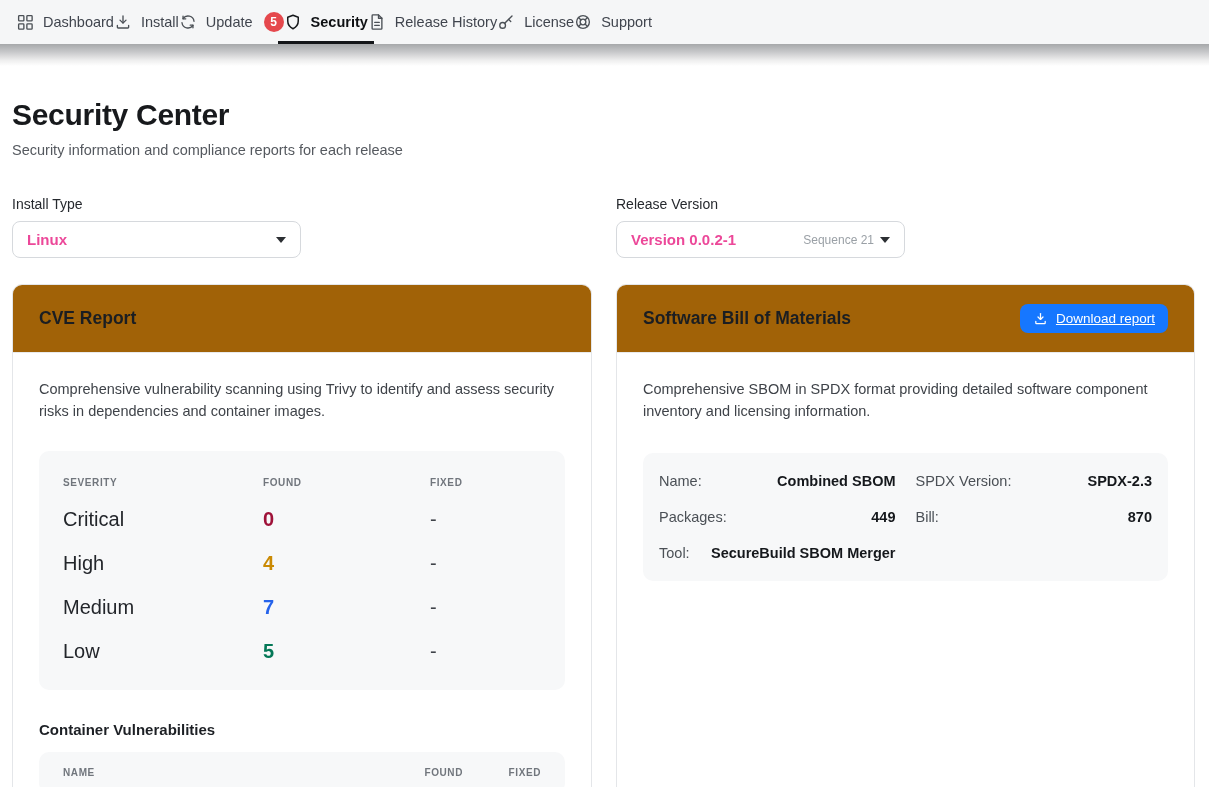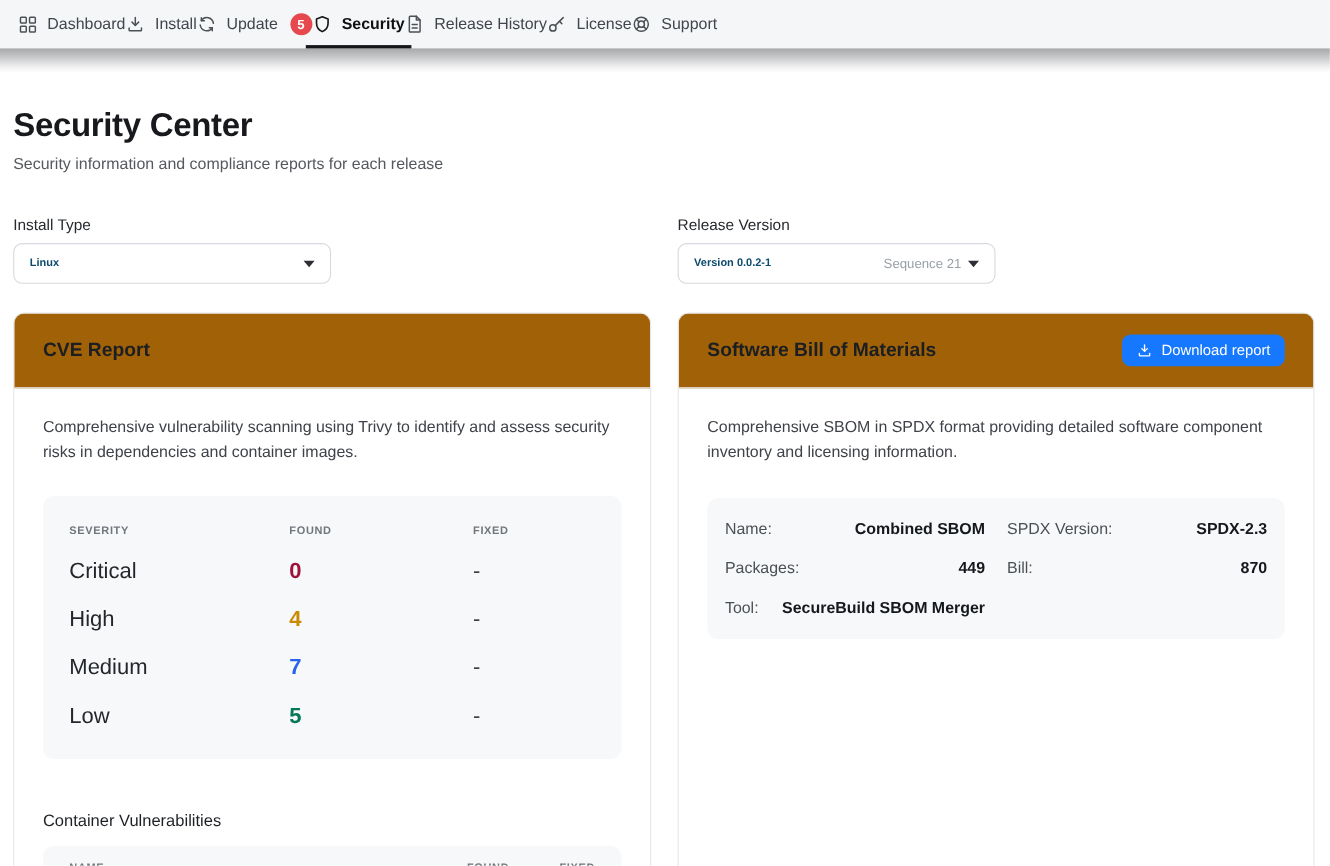--- a/index.html
+++ b/index.html
@@ -29,56 +29,56 @@
   .page-title { font-size:30px; font-weight:700; letter-spacing:-0.3px;
     color:#17191c; margin-top:32px; }
   .page-subtitle { font-size:14.5px; color:#55595f; margin-top:10px; }
 
   
   .filters { display:grid; grid-template-columns:580px 579px; gap:24px; margin-top:38px; }
   .filter-label { font-size:14px; color:#26292e; margin-bottom:9px; }
   .select { width:289px; height:37px; border:1px solid #d6d9dd; border-radius:8px;
     background:#fff; display:flex; align-items:center; justify-content:space-between;
     padding:0 14px; cursor:pointer; }
-  .select-value { font-size:10px; font-weight:700; color:#0c4a6e; }
+  .select-value { font-size:15px; font-weight:700; color:#ec4899; }
   .caret { width:0; height:0; border-left:5px solid transparent;
     border-right:5px solid transparent; border-top:6px solid #2c2f33; }
   .select-right { display:flex; align-items:center; gap:6px; }
   .sequence { font-size:12px; color:#9aa0a6; }
 
   
   .cards { display:grid; grid-template-columns:580px 579px; gap:24px; margin-top:26px;
     align-items:start; }
   .card { border:1px solid #e4e6e9; border-radius:10px; background:#fff;
     overflow:hidden; min-height:520px; }
   .card-header { background:#a16207; border-bottom:1px solid #e8eaec;
     padding:0 26px; height:68px; display:flex; align-items:center;
     justify-content:space-between; }
   .card-title { font-size:17.5px; font-weight:700; color:#1b1e22; }
   .card-body { padding:26px; }
   .card-desc { font-size:14.5px; line-height:1.5; color:#3f4349; }
 
   .dl-btn { display:flex; align-items:center; gap:8px; background:#1677ff;
     color:#fff; border:none; border-radius:8px; height:29px; padding:0 13px;
-    font-size:13.5px; font-weight:500; font-family:inherit; cursor:pointer; }
+    font-size:13.5px; font-weight:500; font-family:inherit; cursor:pointer;text-decoration:underline; }
   .dl-btn svg { width:15px; height:15px; stroke:#fff; fill:none;
     stroke-width:2; stroke-linecap:round; stroke-linejoin:round; }
 
   
   .sev-box { margin-top:28px; background:#f7f8f9; border-radius:10px;
     padding:12px 24px 16px; }
   .sev-row { display:grid; grid-template-columns:200px 167px 1fr; align-items:center; }
   .sev-head { padding:14px 0 10px; }
   .th { font-size:10px; font-weight:700; letter-spacing:0.6px; color:#71767d; }
   .sev-data { height:44px; font-size:20px; }
   .sev-name { color:#23262b; }
   .sev-found { font-weight:700; }
   .sev-fixed { color:#3f4349; }
 
-  .sub-title { margin-top:48px; font-size:15px; font-weight:400; color:#1d2025; }
+  .sub-title { margin-top:31px; font-size:15px; font-weight:700; color:#1d2025; }
   .cont-head { margin-top:14px; background:#f7f8f9; border-radius:10px;
     padding:15px 24px; display:grid; grid-template-columns:1fr 62px 46px;
     column-gap:32px; }
   .cont-head .th.num { text-align:right; }
 
   
   .sbom-box { margin-top:30px; background:#f7f8f9; border-radius:10px;
     padding:10px 16px; display:grid; grid-template-columns:1fr 1fr; column-gap:20px; }
   .sbom-field { display:flex; align-items:center; justify-content:space-between;
     height:36px; gap:10px; }

